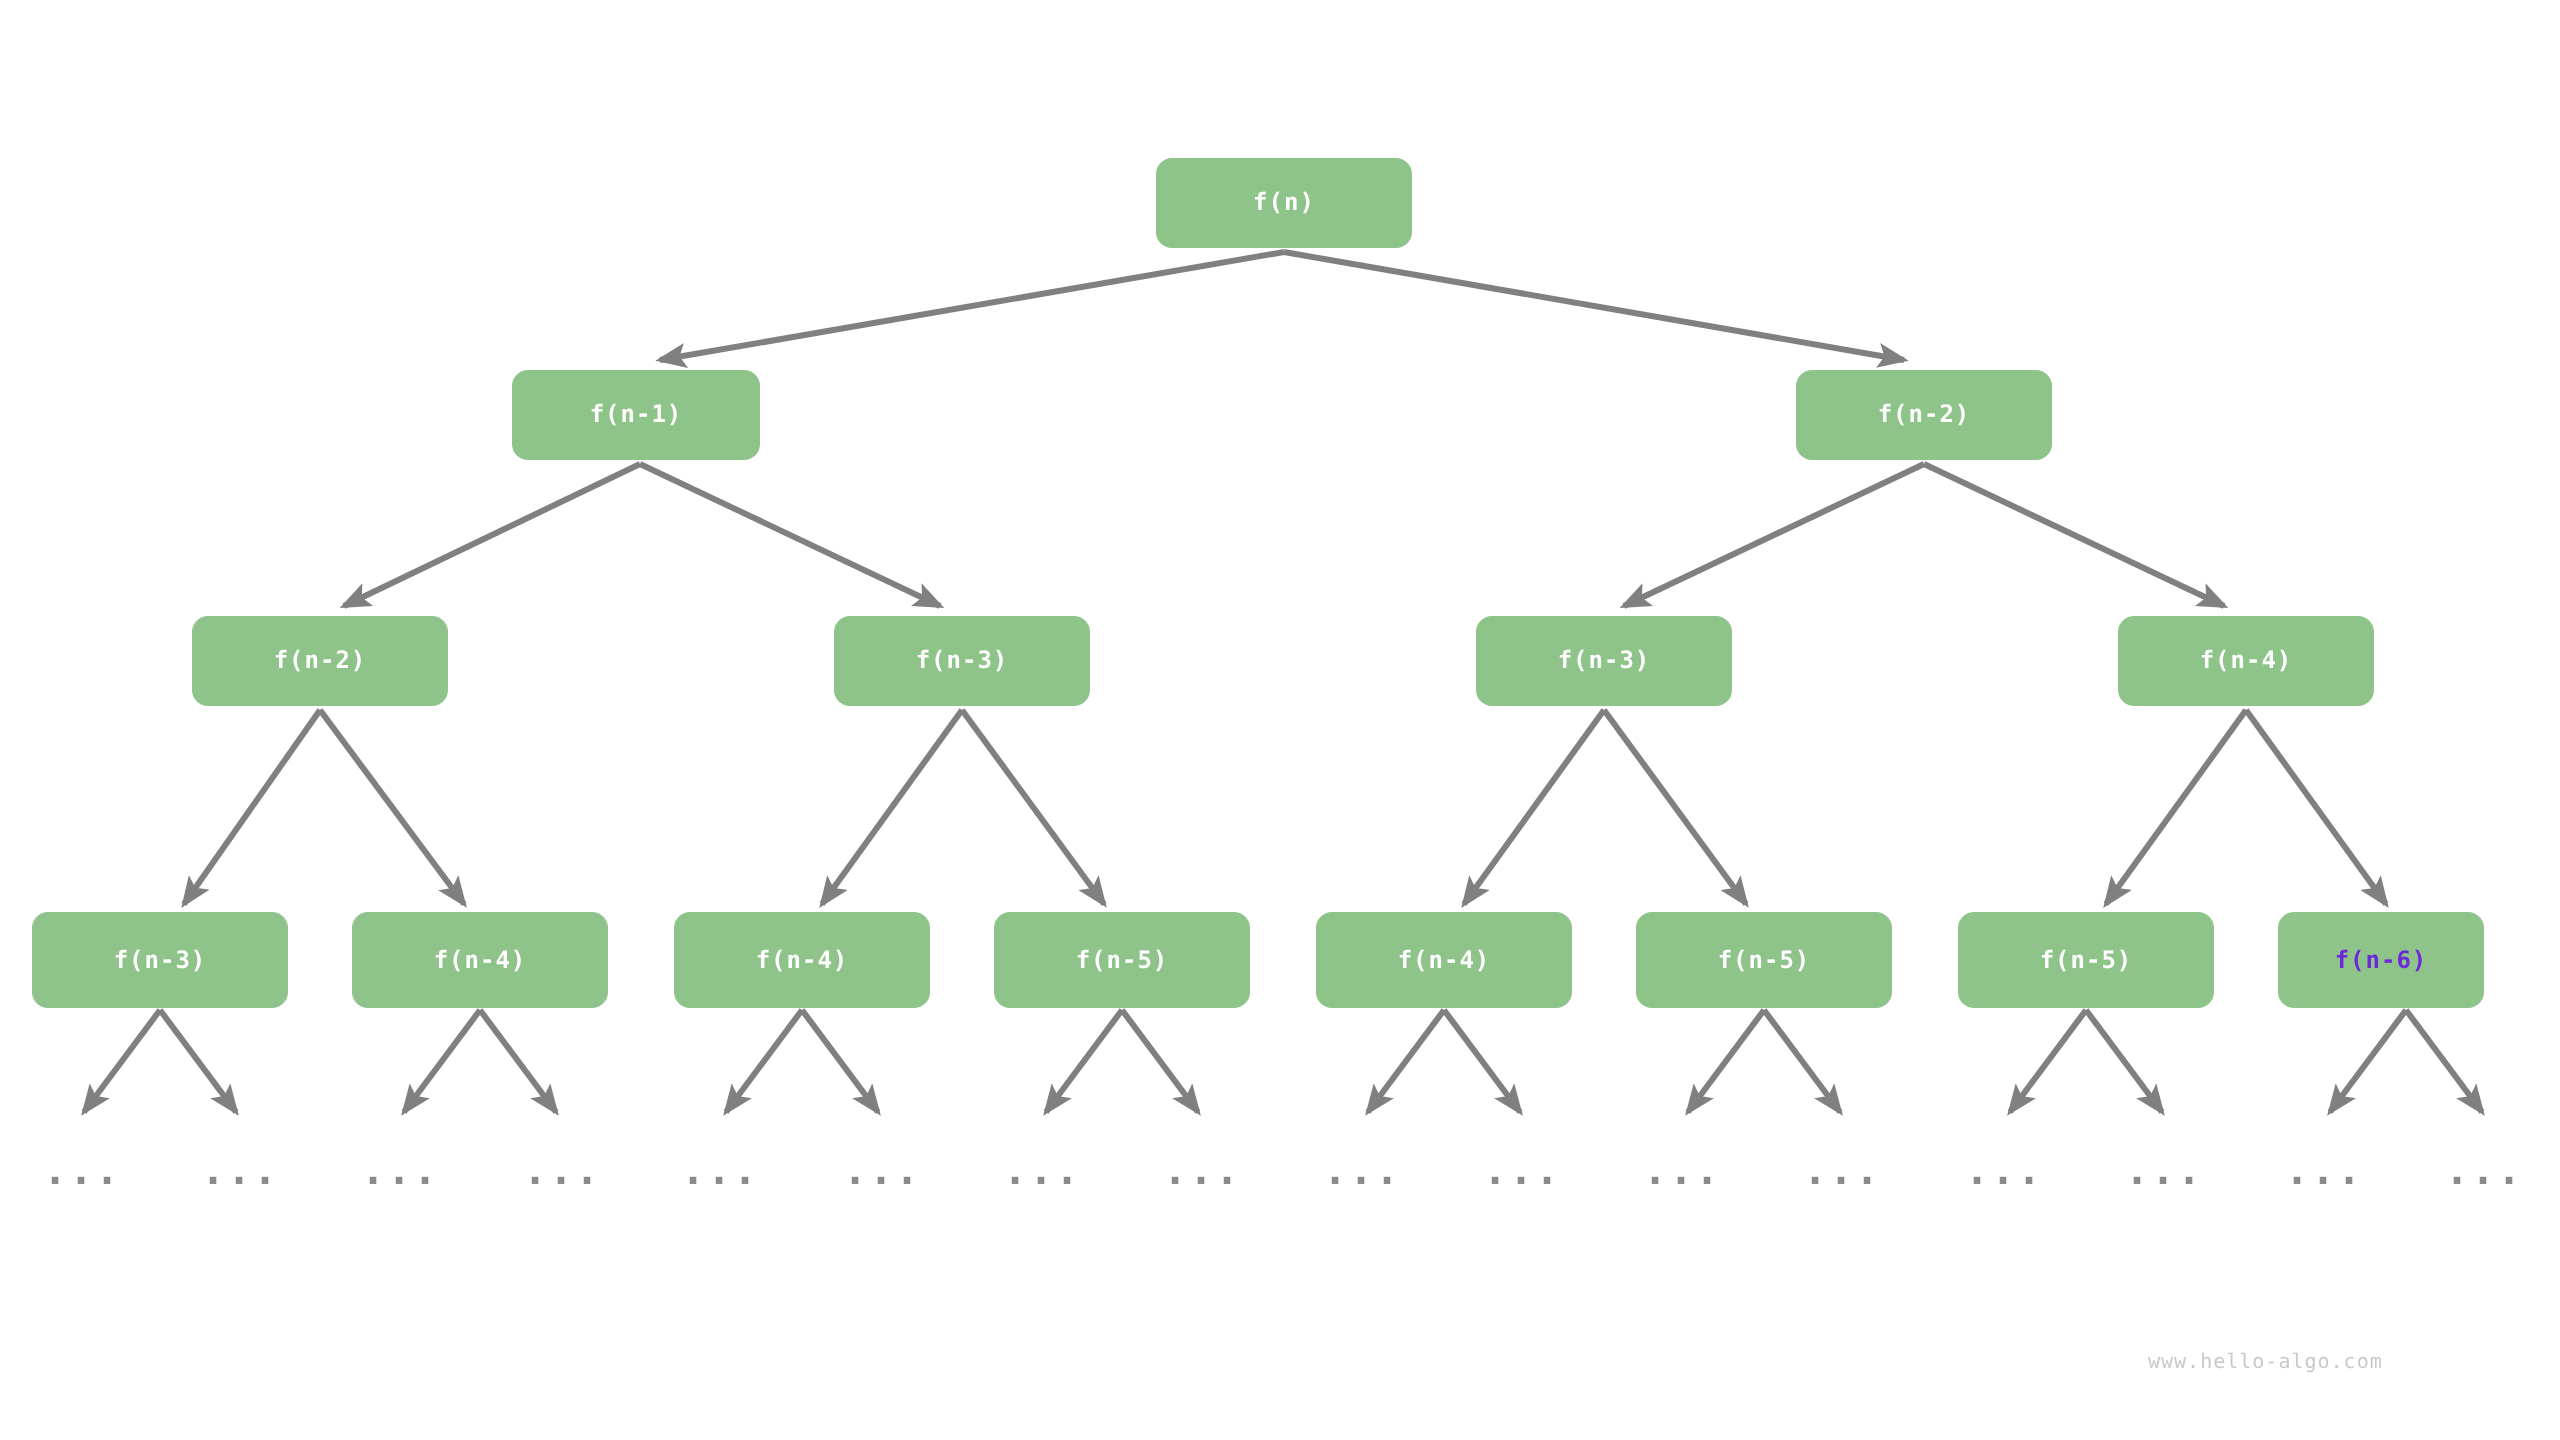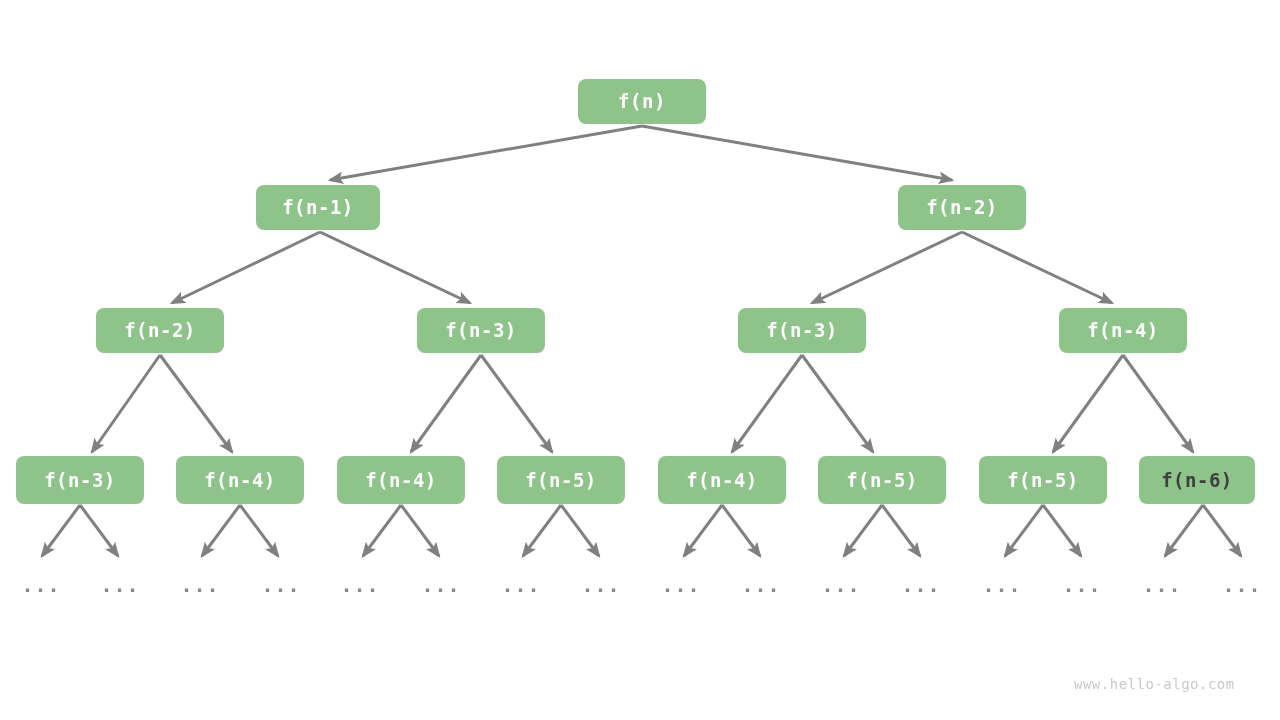--- a/index.html
+++ b/index.html
@@ -26,21 +26,21 @@
     width: 1280px;
     height: 720px;
   }
   .node {
     position: absolute;
     box-sizing: border-box;
     background: #8ec48a;
     border-radius: 8px;
     color: #ffffff;
     font-family: "DejaVu Sans Mono", monospace;
-    font-size: 19px;
+    font-size: 12px;
     font-weight: bold;
     letter-spacing: 0.5px;
     display: flex;
     align-items: center;
     justify-content: center;
     white-space: nowrap;
     user-select: none;
   }
   .ellipsis {
     position: absolute;
@@ -50,21 +50,21 @@
     font-weight: bold;
     letter-spacing: 1px;
     line-height: 1;
     transform: translate(-50%, -50%);
     user-select: none;
   }
   .watermark {
     position: absolute;
     color: #c9c9c9;
     font-family: "DejaVu Sans Mono", monospace;
-    font-size: 14px;
+    font-size: 10px;
     letter-spacing: 0.5px;
     user-select: none;
   }
 </style>
 </head>
 <body>
 
 <div id="stage">
 
   <svg id="edges" viewBox="0 0 1280 720" xmlns="http://www.w3.org/2000/svg">
@@ -115,21 +115,21 @@
       <div class="node" style="left: 417px; top: 307.5px; width: 128px; height: 45px; background: rgb(142, 196, 138); color: rgb(255, 255, 255);">f(n-3)</div>
       <div class="node" style="left: 738px; top: 307.5px; width: 128px; height: 45px; background: rgb(142, 196, 138); color: rgb(255, 255, 255);">f(n-3)</div>
       <div class="node" style="left: 1059px; top: 307.5px; width: 128px; height: 45px; background: rgb(142, 196, 138); color: rgb(255, 255, 255);">f(n-4)</div>
       <div class="node" style="left: 16px; top: 456px; width: 128px; height: 48px; background: rgb(142, 196, 138); color: rgb(255, 255, 255);">f(n-3)</div>
       <div class="node" style="left: 176px; top: 456px; width: 128px; height: 48px; background: rgb(142, 196, 138); color: rgb(255, 255, 255);">f(n-4)</div>
       <div class="node" style="left: 337px; top: 456px; width: 128px; height: 48px; background: rgb(142, 196, 138); color: rgb(255, 255, 255);">f(n-4)</div>
       <div class="node" style="left: 497px; top: 456px; width: 128px; height: 48px; background: rgb(142, 196, 138); color: rgb(255, 255, 255);">f(n-5)</div>
       <div class="node" style="left: 658px; top: 456px; width: 128px; height: 48px; background: rgb(142, 196, 138); color: rgb(255, 255, 255);">f(n-4)</div>
       <div class="node" style="left: 818px; top: 456px; width: 128px; height: 48px; background: rgb(142, 196, 138); color: rgb(255, 255, 255);">f(n-5)</div>
       <div class="node" style="left: 979px; top: 456px; width: 128px; height: 48px; background: rgb(142, 196, 138); color: rgb(255, 255, 255);">f(n-5)</div>
-      <div class="node" style="left: 1139px; top: 456px; width: 116px; height: 48px; background: rgb(142, 196, 138); color: #404040;">f(n-6)</div>
+      <div class="node" style="left: 1139px; top: 456px; width: 103px; height: 48px; background: rgb(142, 196, 138); color: #6d28d9;">f(n-6)</div>
     </div>
   <div id="ellipsis-layer">
       <div class="ellipsis" style="left: 41px; top: 585px; color: rgb(138, 138, 138);">...</div>
       <div class="ellipsis" style="left: 120px; top: 585px; color: rgb(138, 138, 138);">...</div>
       <div class="ellipsis" style="left: 200px; top: 585px; color: rgb(138, 138, 138);">...</div>
       <div class="ellipsis" style="left: 281px; top: 585px; color: rgb(138, 138, 138);">...</div>
       <div class="ellipsis" style="left: 360px; top: 585px; color: rgb(138, 138, 138);">...</div>
       <div class="ellipsis" style="left: 441px; top: 585px; color: rgb(138, 138, 138);">...</div>
       <div class="ellipsis" style="left: 521px; top: 585px; color: rgb(138, 138, 138);">...</div>
       <div class="ellipsis" style="left: 601px; top: 585px; color: rgb(138, 138, 138);">...</div>

